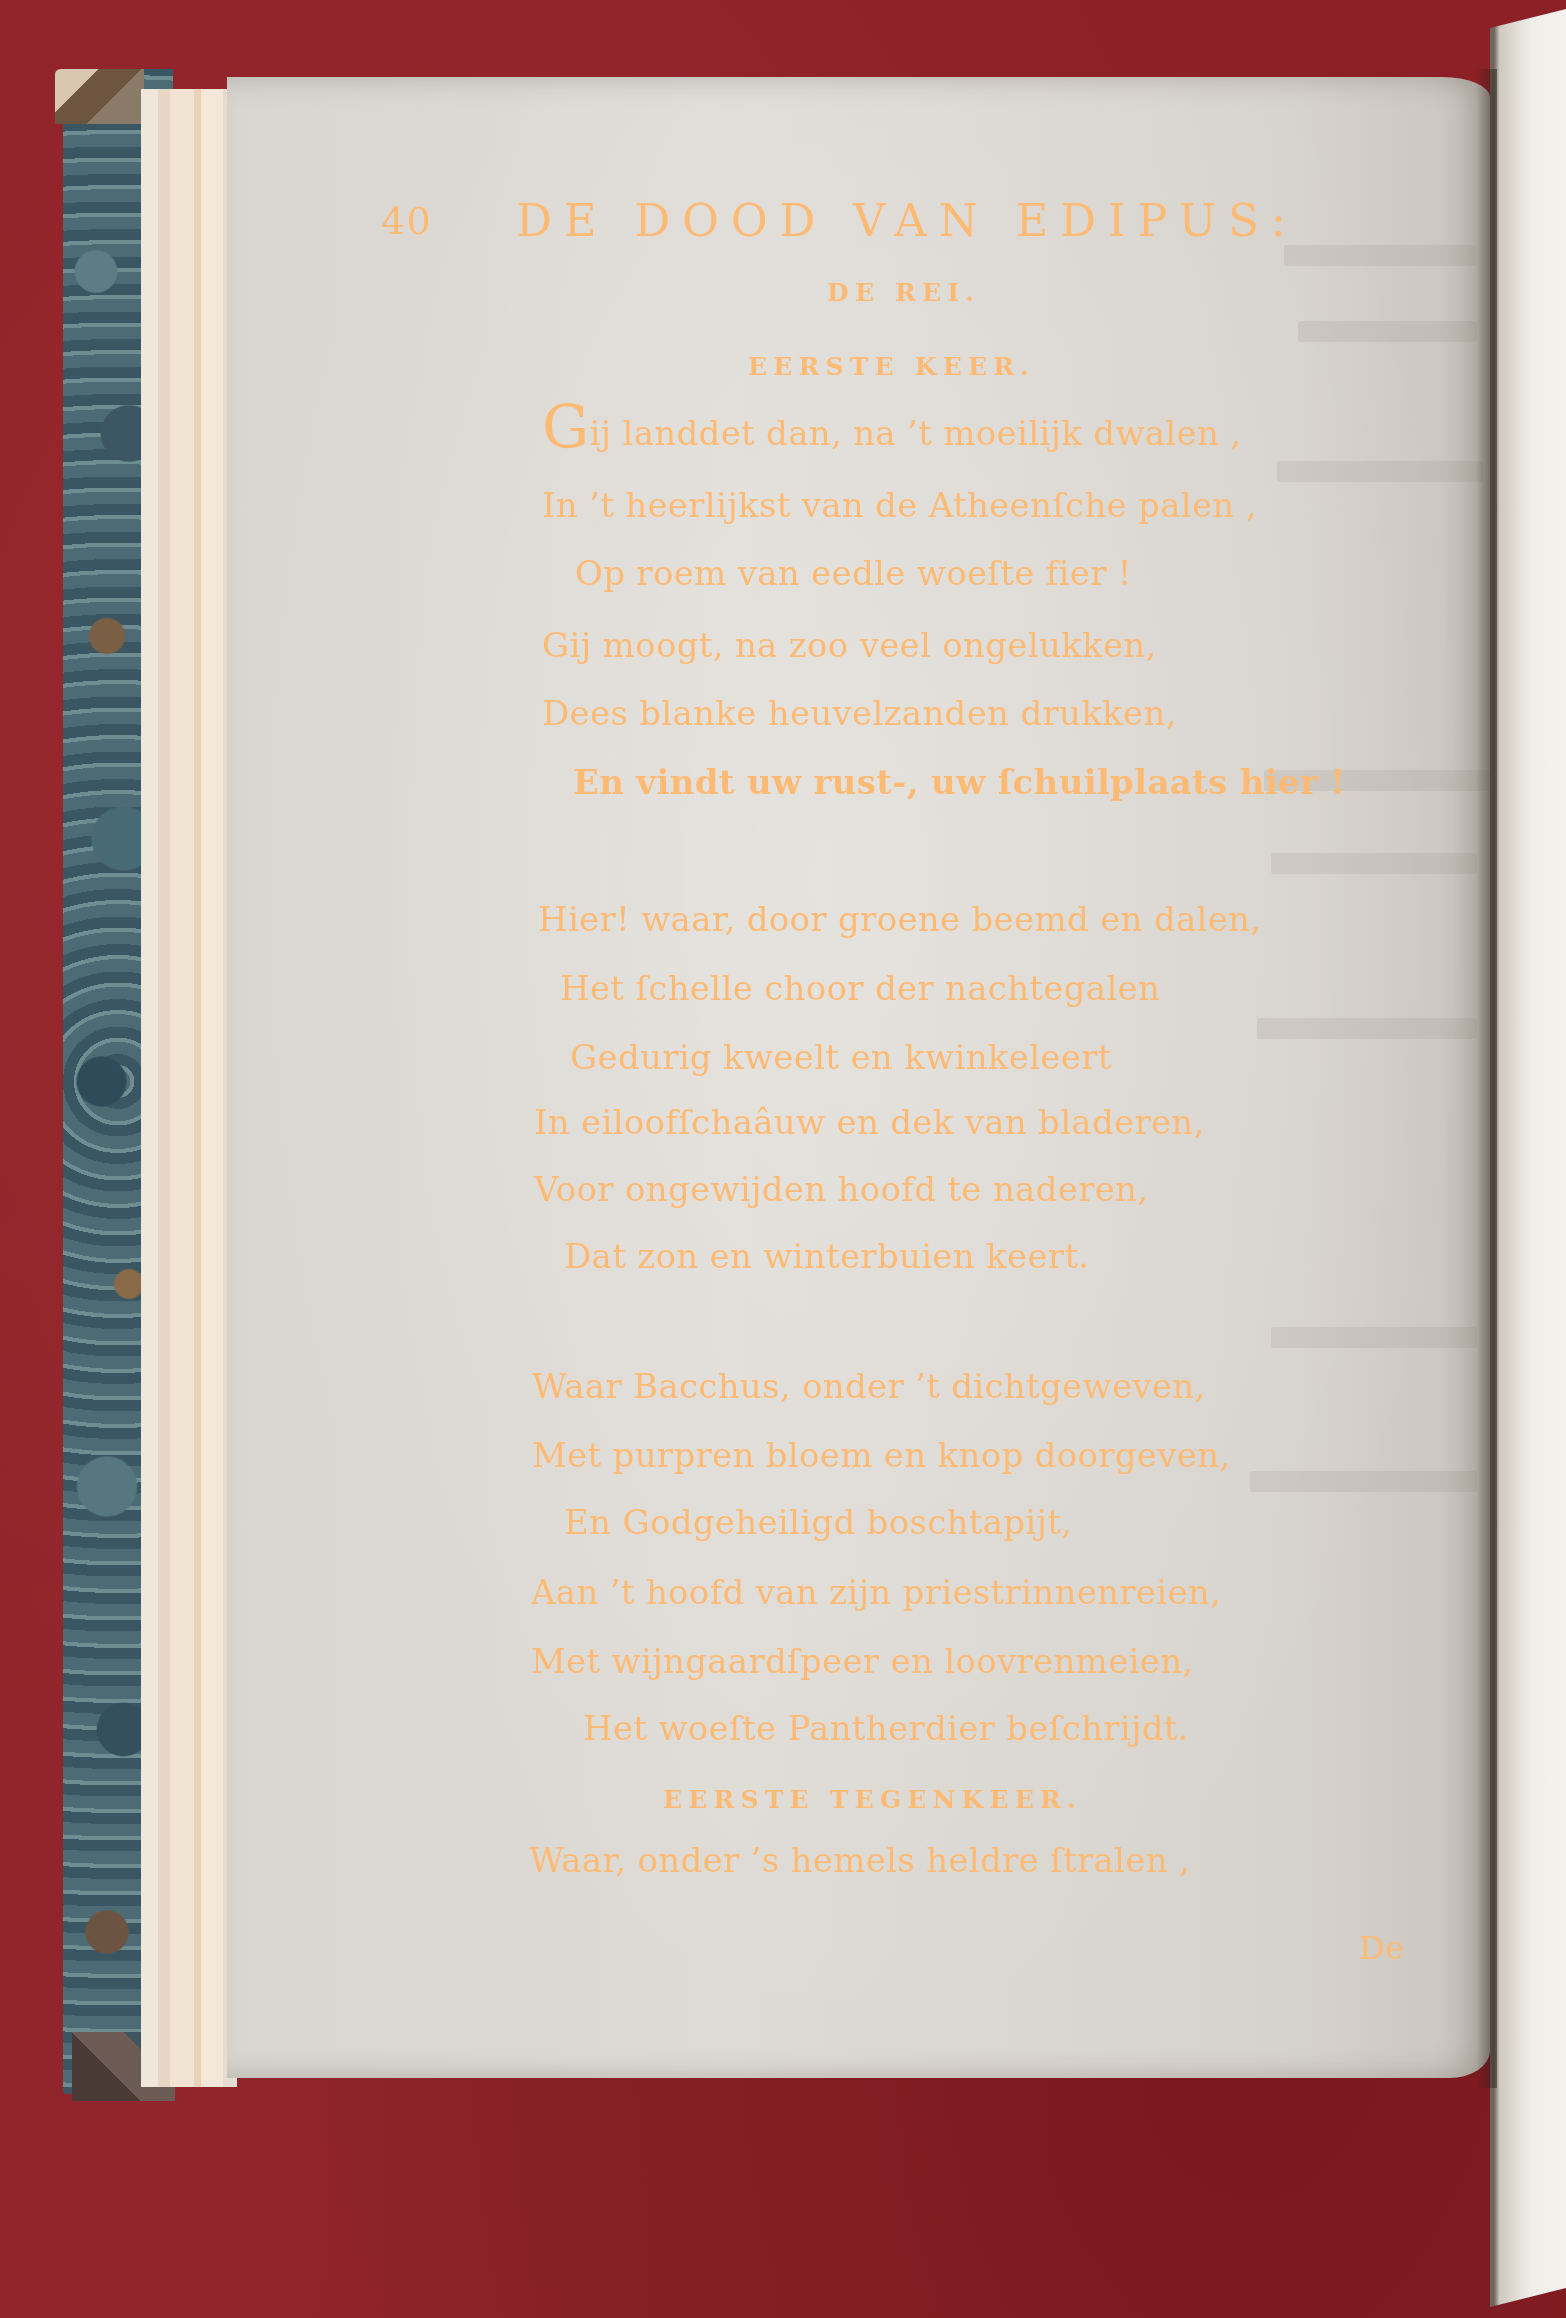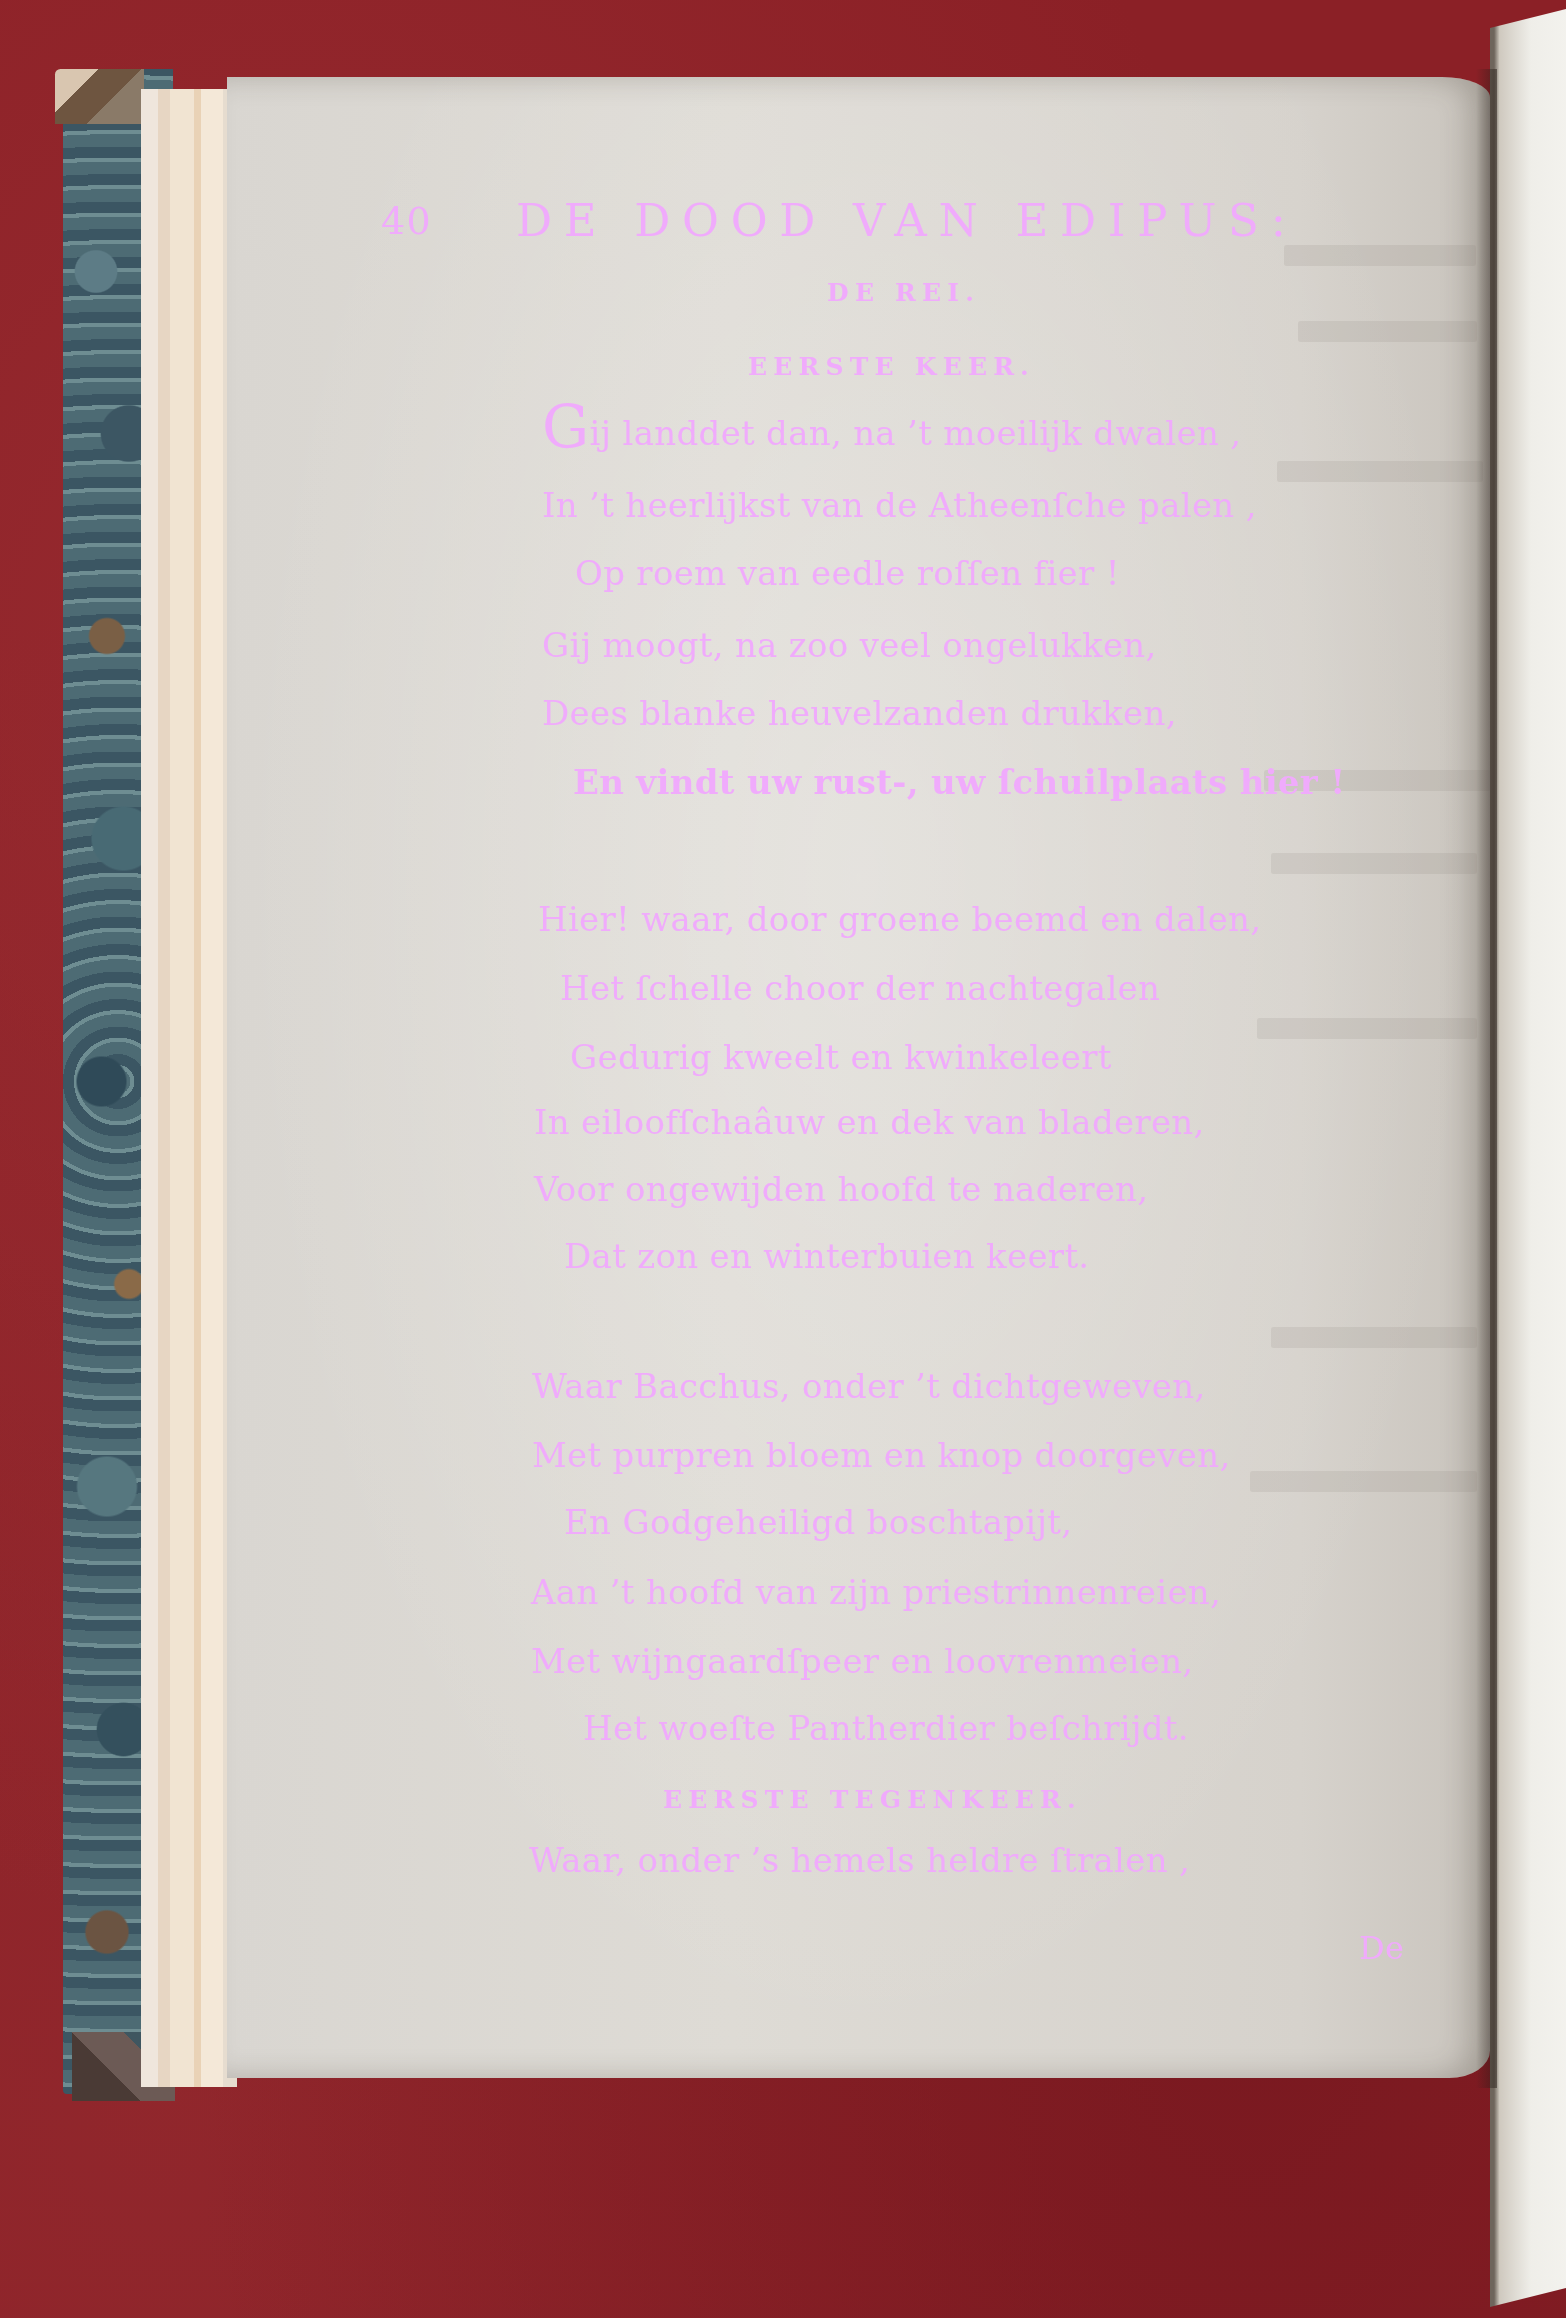--- a/index.html
+++ b/index.html
@@ -47,21 +47,21 @@
     box-shadow: inset -20.6px 0 27.5px rgba(60,50,40,0.25);
   }
   .facing {
     position:absolute; left:1490px; top:27.5px; width:96px; height:2279px;
     background:linear-gradient(90deg,#6e655c 0 4.1px,#cfc9bf 9.6px,#efeee9 41px,#f5f4f0);
     transform:skewY(-14deg); transform-origin:left top;
   }
   .gutter-shadow { position:absolute; left:1476px; top:69px; width:20.6px; height:2019px;
     background:linear-gradient(90deg,transparent,rgba(40,30,25,0.55)); }
 
-  .text { position:absolute; color:#f0abfc; white-space:nowrap; }
+  .text { position:absolute; color:#fdba74; white-space:nowrap; }
   .pageno { left:381px; top:199px; font-size:38px; letter-spacing:1.4px; }
   .runhead { left:516px; top:194px; font-size:45px; letter-spacing:11.7px; }
   .section { font-size:25px; letter-spacing:6.2px; font-weight:bold; }
   .verse { font-size:34px; letter-spacing:0.3px; }
   .dropcap { font-size:59px; line-height:0; vertical-align:-2.7px; }
   .catch { left:1359px; top:1929px; font-size:32px; }
   .ghost { position:absolute; height:20.6px; background:rgba(120,115,108,0.13); border-radius:2.7px; }
 </style>
 </head>
 <body>
@@ -85,21 +85,21 @@
 </div>
 <div class="gutter-shadow"></div>
 
 <div class="text pageno">40</div>
 <div class="text runhead">DE DOOD VAN EDIPUS:</div>
 <div class="text section" style="left:827px;top:278px;">DE REI.</div>
 <div class="text section" style="left:748px;top:352px;">EERSTE KEER.</div>
 
 <div class="text verse" style="left:542px;top:413px;"><span class="dropcap">G</span><span>ij landdet dan, na ’t moeilijk dwalen ,</span></div>
 <div class="text verse" style="left:542px;top:485px;">In ’t heerlijkst van de Atheenſche palen ,</div>
-<div class="text verse" style="left:575px;top:553px;">Op roem van eedle roſſen fier !</div>
+<div class="text verse" style="left:575px;top:553px;">Op roem van eedle woeſte fier !</div>
 <div class="text verse" style="left:542px;top:625px;">Gij moogt, na zoo veel ongelukken,</div>
 <div class="text verse" style="left:542px;top:693px;">Dees blanke heuvelzanden drukken,</div>
 <div class="text verse" style="left:573px;top:762px;font-weight:bold;">En vindt uw rust-, uw ſchuilplaats hier !</div>
 
 <div class="text verse" style="left:538px;top:899px;">Hier! waar, door groene beemd en dalen,</div>
 <div class="text verse" style="left:560px;top:968px;text-align:right;">Het ſchelle choor der nachtegalen</div>
 <div class="text verse" style="left:570px;top:1037px;">Gedurig kweelt en kwinkeleert</div>
 <div class="text verse" style="left:534px;top:1102px;">In eiloofſchaâuw en dek van bladeren,</div>
 <div class="text verse" style="left:534px;top:1169px;">Voor ongewijden hoofd te naderen,</div>
 <div class="text verse" style="left:564px;top:1236px;">Dat zon en winterbuien keert.</div>

